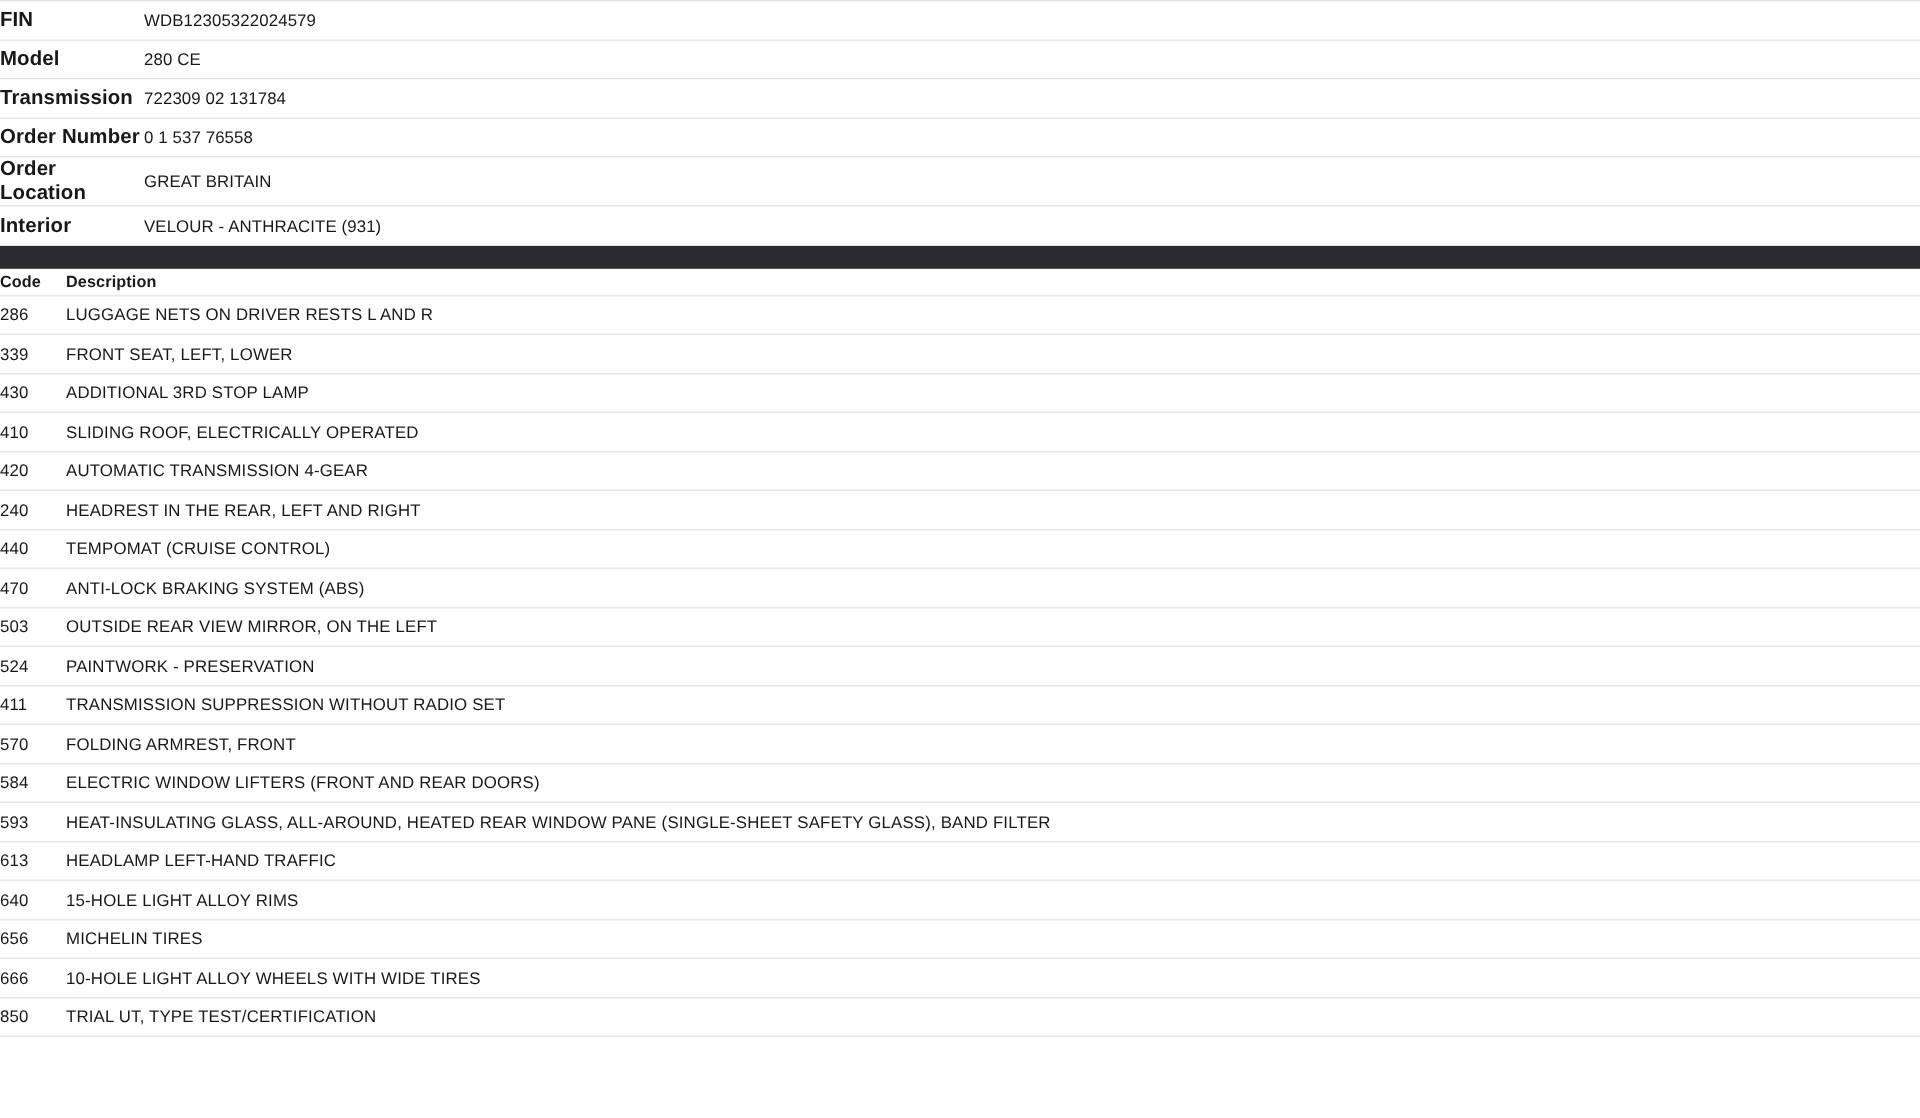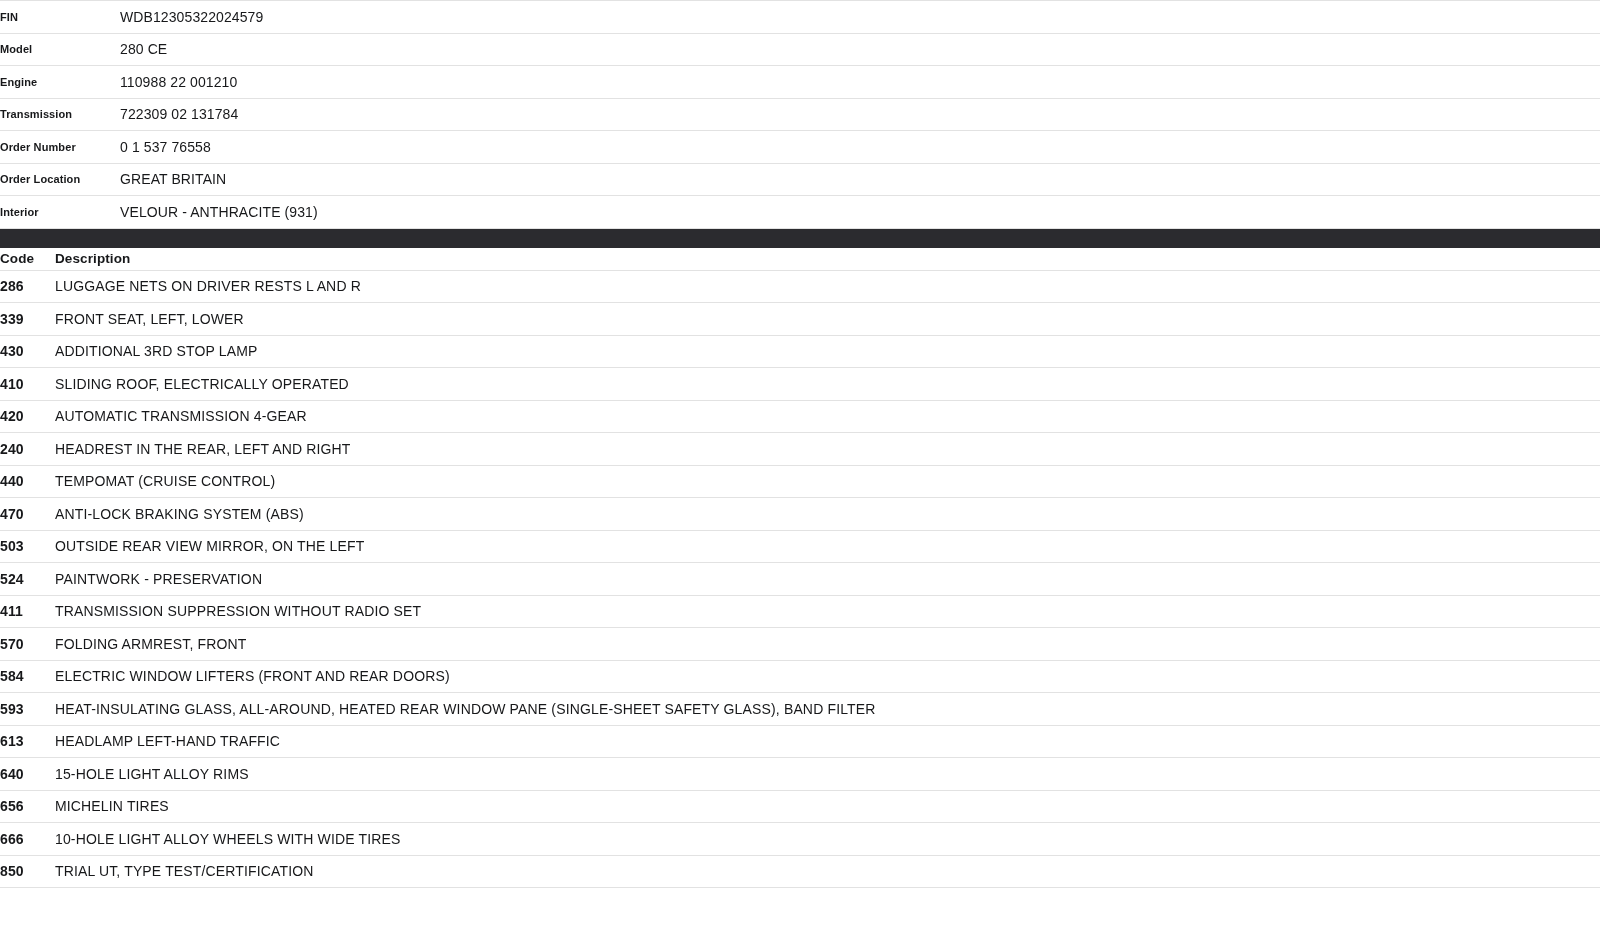--- a/index.html
+++ b/index.html
@@ -33,21 +33,21 @@
     border-top: 1px solid #e2e2e2;
   }
   table.kv td {
     padding: 0;
     vertical-align: middle;
     height: 31.5px;
   }
   td.kv-label {
     width: 120px;
     padding-left: 11px;
-    font-size: 11px;
+    font-size: 17px;
     font-weight: bold;
     letter-spacing: 0.1px;
     color: #17181a;
   }
   td.kv-value {
     padding-left: 18px;
     font-size: 14px;
     font-weight: normal;
     color: #17181a;
     letter-spacing: 0.1px;
@@ -88,44 +88,40 @@
     letter-spacing: 0.15px;
   }
   th.col-code, td.col-code {
     width: 55px;
     padding-left: 14px;
   }
   th.col-desc, td.col-desc {
     padding-left: 17px;
   }
   td.col-code {
-    font-weight: bold;
+    font-weight: normal;
     font-size: 13.5px;
   }
 </style>
 </head>
 <body>
 
 <div class="sheet">
 
   <table class="kv">
     <tbody>
       <tr>
         <td class="kv-label">FIN</td>
         <td class="kv-value">WDB12305322024579</td>
       </tr>
       <tr>
         <td class="kv-label">Model</td>
         <td class="kv-value">280 CE</td>
       </tr>
       <tr>
-        <td class="kv-label">Engine</td>
-        <td class="kv-value">110988 22 001210</td>
-      </tr>
-      <tr>
         <td class="kv-label">Transmission</td>
         <td class="kv-value">722309 02 131784</td>
       </tr>
       <tr>
         <td class="kv-label">Order Number</td>
         <td class="kv-value">0 1 537 76558</td>
       </tr>
       <tr>
         <td class="kv-label">Order Location</td>
         <td class="kv-value">GREAT BRITAIN</td>

